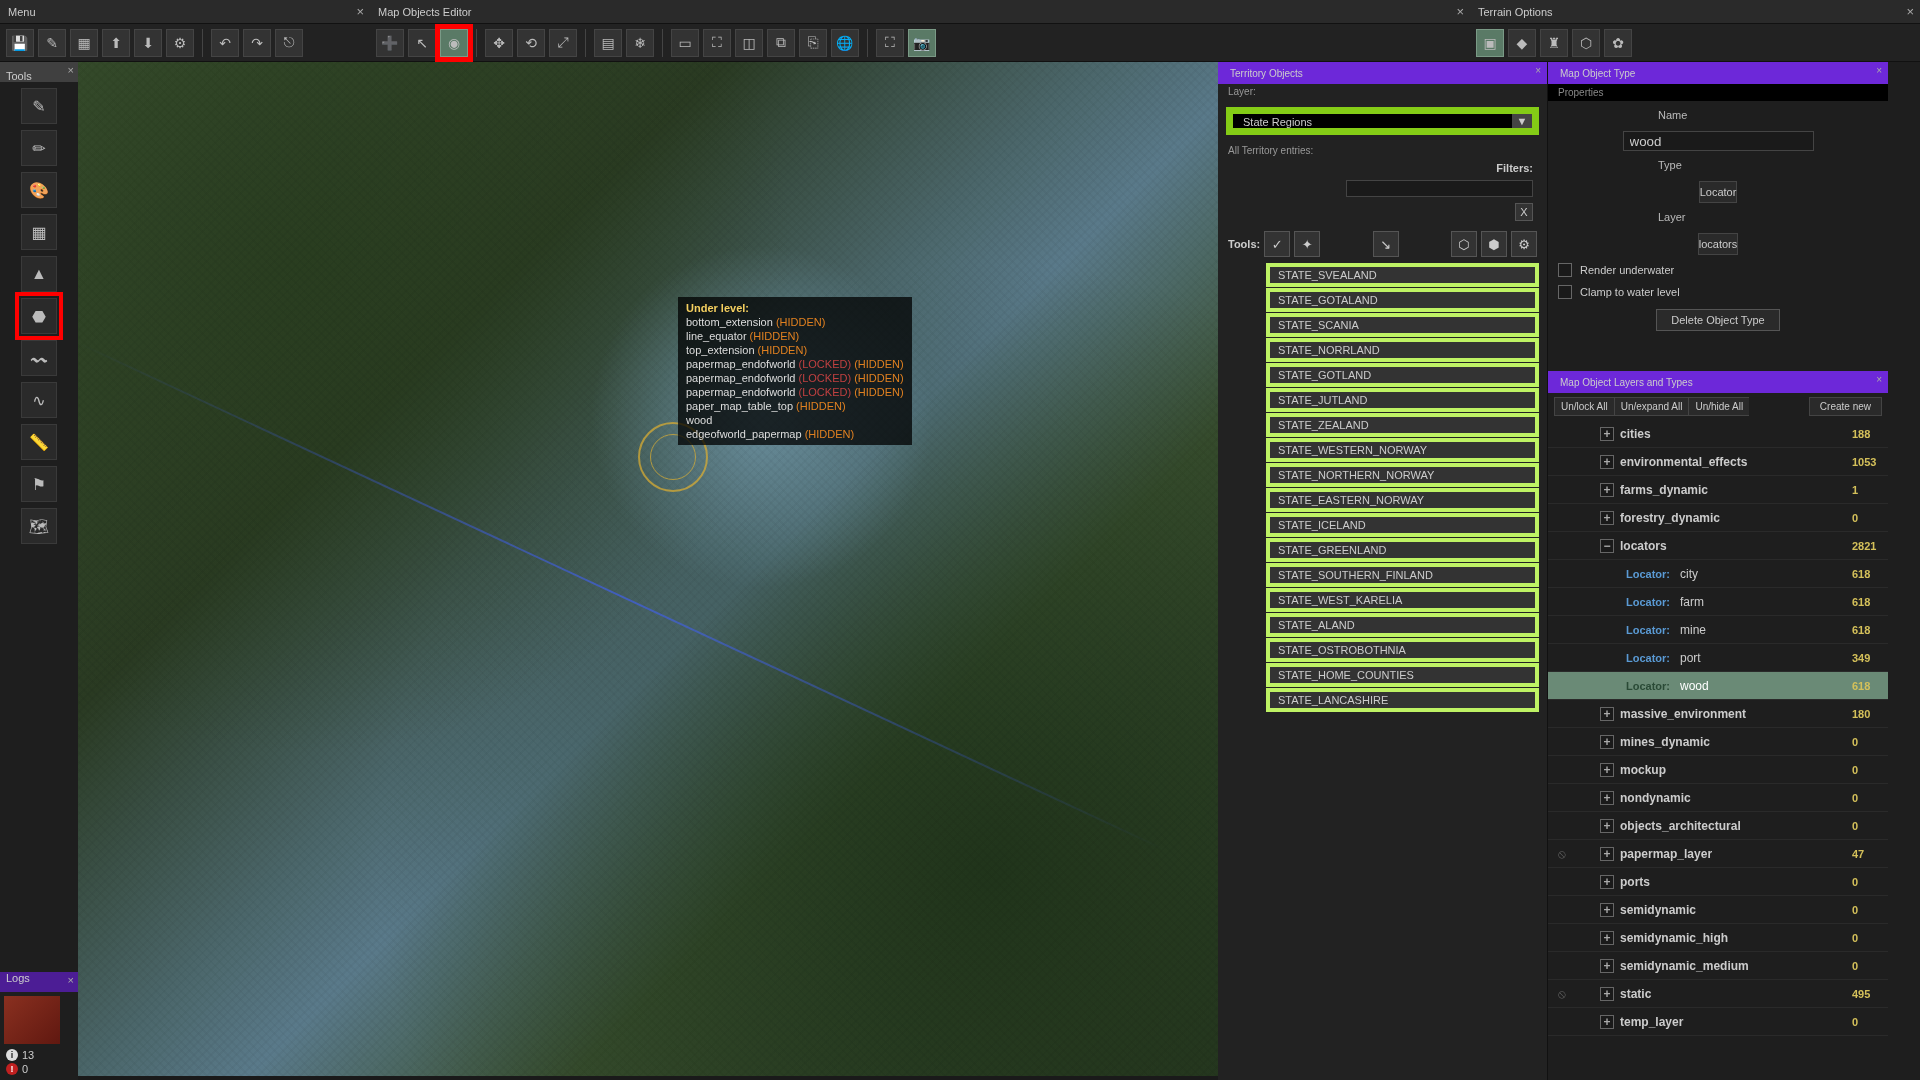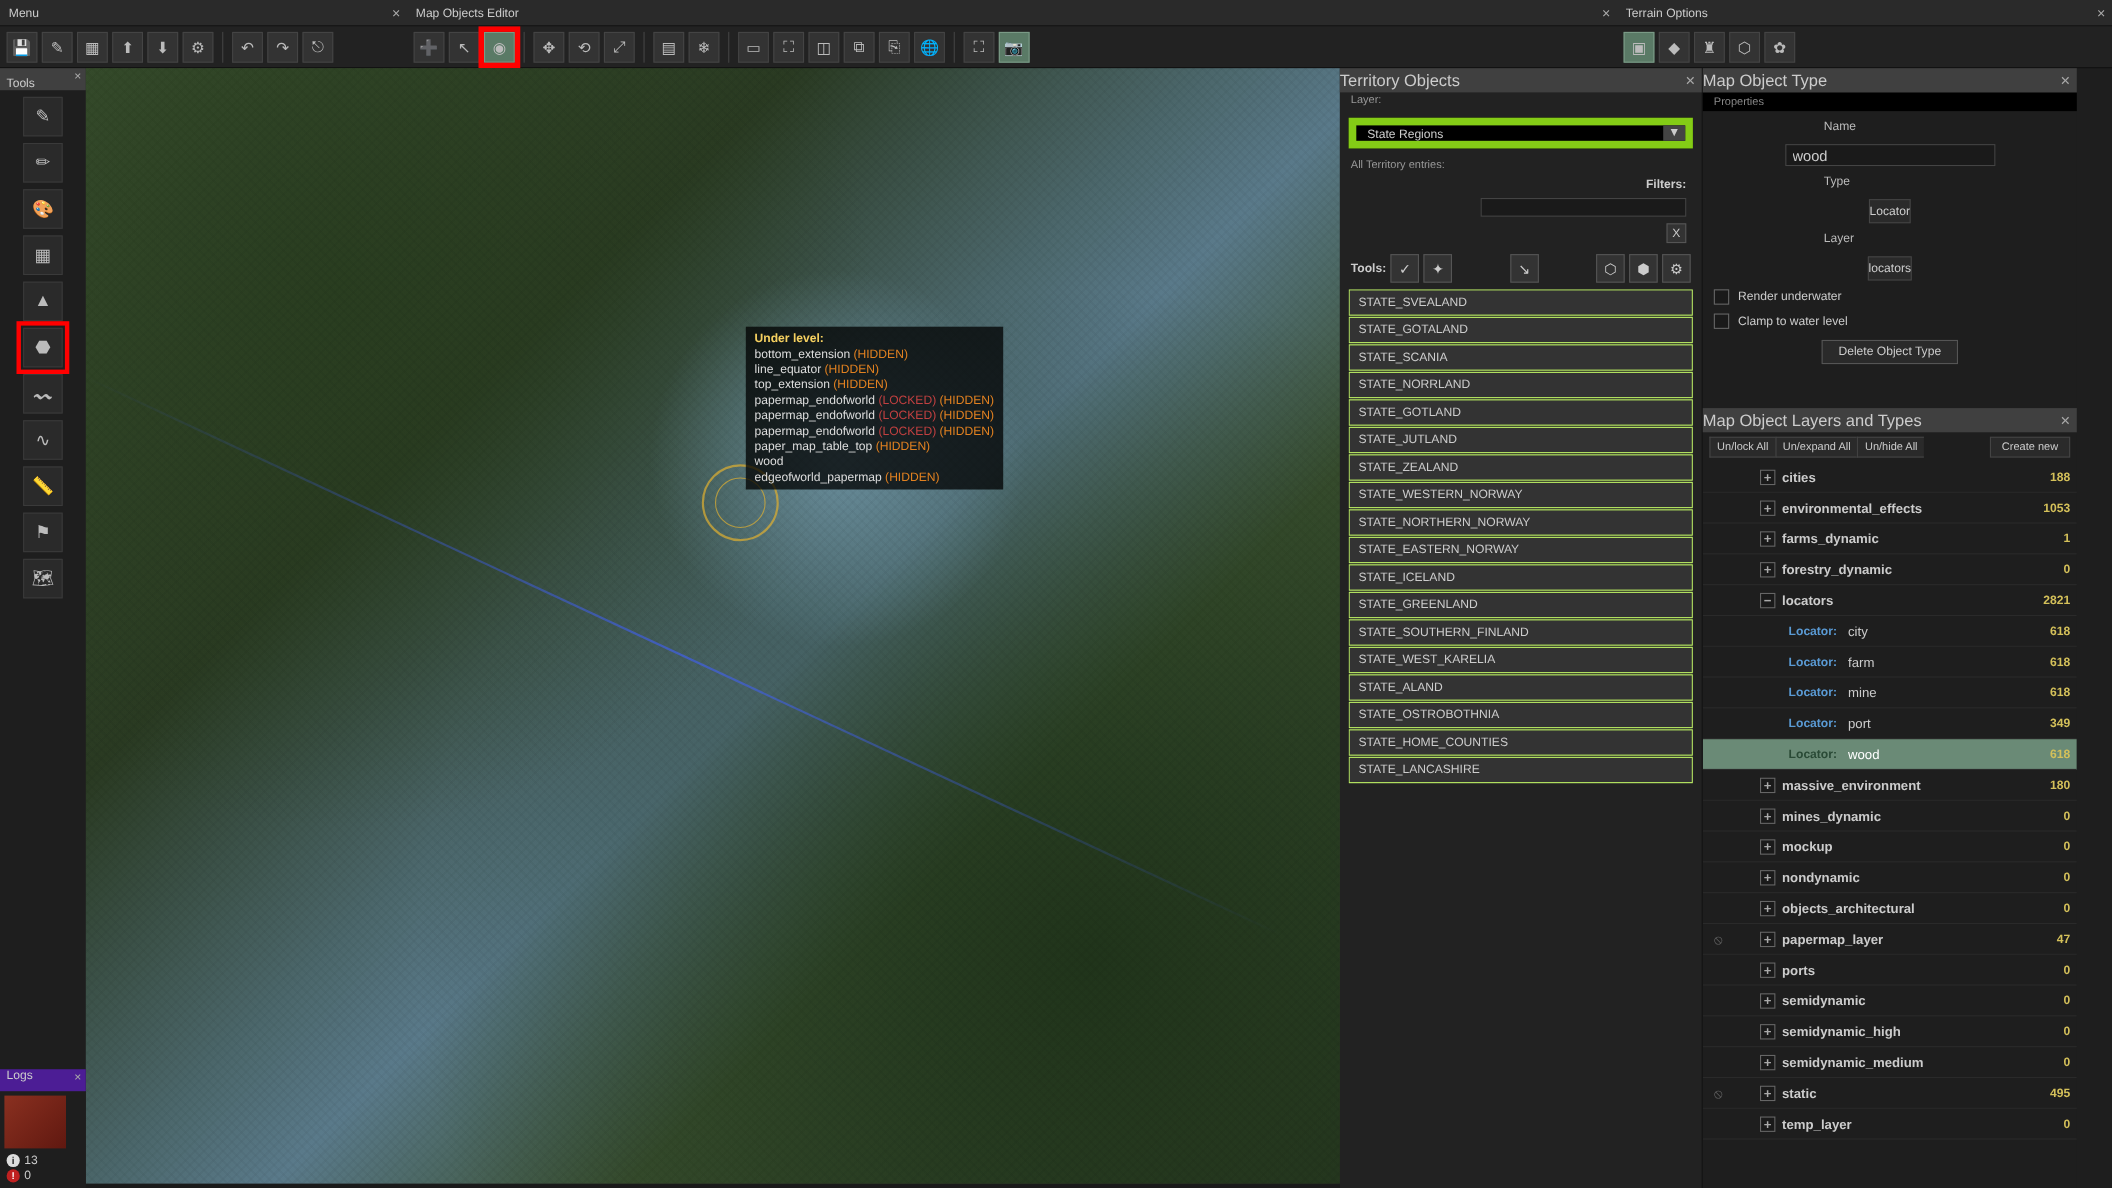--- a/index.html
+++ b/index.html
@@ -39,33 +39,33 @@
 .under-mouse { position: absolute; left: 600px; top: 235px; background: rgba(0,0,0,0.75); padding: 4px 8px; font-size: 11px; line-height: 14px; color: #ddd; }
 .under-mouse .hdr { color: #f5d060; font-weight: bold; }
 .hidden-tag { color: #e08020; }
 .locked-tag { color: #c04040; }
 .cursor-gizmo { position:absolute; left: 560px; top: 360px; width:70px; height:70px; border:2px solid #e0b030; border-radius:50%; opacity:0.7; }
 .cursor-gizmo::after { content:''; position:absolute; inset:10px; border:1px solid #e0b030; border-radius:50%; }
 .blue-line { position:absolute; left:0; top:280px; width:1200px; height:2px; background: linear-gradient(90deg, transparent, #4060ff, transparent); transform: rotate(25deg); transform-origin: left; opacity:0.6; }
 
 .right-col { flex:1; display:flex; background:#1e1e1e; }
 .territory-panel { width: 330px; background:#222; border-right:1px solid #111; display:flex; flex-direction:column; }
-.panel-hdr { height:22px; background:#404040; display:flex; align-items:center; padding:0 0; position:relative; font-size:15px; }
+.panel-hdr { height:22px; background:#6d28d9; display:flex; align-items:center; padding:0 12px; position:relative; font-size:10px; }
 .panel-hdr .close { position:absolute; right:6px; top:3px; cursor:pointer; color:#aaa; }
 .dropdown { margin:8px; background:#000000; border:7px solid #84cc16; height:28px; display:flex; align-items:flex-end; padding:0 10px; position:relative; cursor:pointer; }
 .dropdown .arrow { position:absolute; right:0; top:0; width:20px; height:100%; background:#444; display:flex; align-items:center; justify-content:center; }
 .small-label { padding: 2px 10px; color:#999; font-size:10px; }
 .filters-row { display:flex; align-items:flex-end; padding:4px 14px; gap:6px;flex-direction:column; }
 .filters-row input { flex:1; background:#1a1a1a; border:1px solid #444; color:#ccc; height:20px; padding:0 4px; }
 .filters-row .x { width:18px; height:18px; background:#333; border:1px solid #555; display:flex; align-items:center; justify-content:center; cursor:pointer; }
 .tools-row { display:flex; align-items:center; padding:6px 10px; gap:4px; }
 .tools-row .mini { width:26px; height:26px; background:#333; border:1px solid #555; display:flex; align-items:center; justify-content:center; cursor:pointer; font-size:13px; }
 .tools-row .gap { flex:1; }
 .state-list { flex:1; overflow-y:auto; margin:0 8px 8px 8px; position:relative; }
-.state-item { height:24px; background:#333; border:1px solid #bef264; margin-bottom:1px; display:flex; align-items:center; padding:0 8px; cursor:pointer; font-size:11px; }
+.state-item { height:24px; background:#333; border:4px solid #bef264; margin-bottom:1px; display:flex; align-items:center; padding:0 8px; cursor:pointer; font-size:11px;margin-left:40px; }
 
 .type-panel { width: 340px; background:#1e1e1e; display:flex; flex-direction:column; }
 .prop-section { padding:4px 0; }
 .prop-label { padding:3px 10px; color:#888; font-size:10px; background:#000000; }
 .prop-row { display:flex; align-items:center; padding:4px 10px; gap:10px;flex-direction:column; }
 .prop-row .key { width:120px; color:#bbb; }
 .prop-row .val { flex:1; }
 .prop-row input[type=text] { width:100%; background:#1a1a1a; border:1px solid #444; color:#ccc; height:20px; padding:0 6px; }
 .prop-row .centered { flex:1; text-align:center; background:#2a2a2a; border:1px solid #444; height:20px; line-height:20px; }
 .chk-row { padding:4px 10px; display:flex; align-items:center; gap:8px; }
@@ -75,21 +75,21 @@
 .layer-actions .act { padding:3px 6px; border:1px solid #444; background:#2a2a2a; cursor:pointer; border-right:none; }
 .layer-actions .act:last-of-type { border-right:1px solid #444; }
 .layer-actions .spacer { flex:1; }
 .layer-actions .create { padding:3px 10px; border:1px solid #444; background:#2a2a2a; cursor:pointer; }
 .layer-list { flex:1; overflow-y:auto; }
 .layer-row { display:flex; align-items:center; height:28px; border-bottom:1px solid #2a2a2a; padding:0 6px; gap:6px; cursor:pointer; }
 .layer-row.selected { background:#6a8a76; color:#fff; }
 .layer-row .eye { width:16px; height:16px; display:flex; align-items:center; justify-content:center; color:#666; font-size:12px; }
 .layer-row .expand { width:14px; height:14px; border:1px solid #666; display:flex; align-items:center; justify-content:center; font-size:12px; font-weight:bold; color:#aaa; background:#1a1a1a; }
 .layer-row .name { flex:1; font-weight:bold; font-size:12px; }
-.layer-row .count { color:#d4c05a; font-size:11px; font-weight:bold; min-width:30px; text-align:right; }
+.layer-row .count { color:#d4c05a; font-size:11px; font-weight:bold; min-width:30px; text-align:left; }
 .layer-row.child { padding-left: 32px; }
 .layer-row.child .loc-label { color:#5a9ad4; font-weight:bold; margin-right:4px; }
 .layer-row.child.selected .loc-label { color:#2a4a36; }
 .layer-row .indent1 { width:18px; }
 
 .logs-panel { position:absolute; left:0; bottom:0; width:78px; background:#1e1e1e; }
 .logs-hdr { height:20px; background:#4c1d95; display:flex; align-items:flex-start; padding:0 6px; position:relative; }
 .logs-hdr .close { position:absolute; right:4px; top:2px; color:#aaa; cursor:pointer; }
 .logs-body { padding:4px; }
 .avatar { width:56px; height:48px; background: linear-gradient(135deg,#8a3020,#601810); margin-bottom:4px; }

